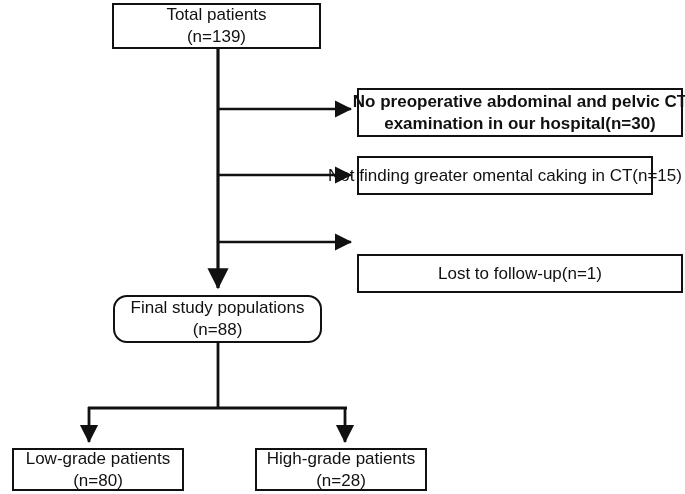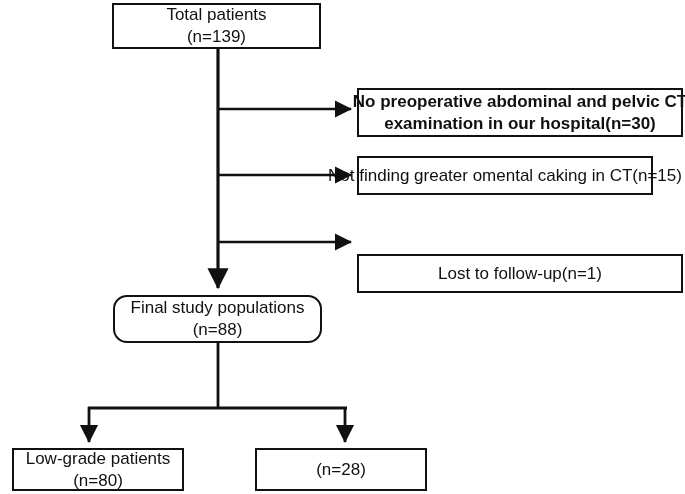--- a/index.html
+++ b/index.html
@@ -104,16 +104,17 @@
     <span class="ln">Final study populations</span>
     <span class="ln">(n=88)</span>
   </div>
 
   <div class="node" id="node-low">
     <span class="ln">Low-grade patients</span>
     <span class="ln">(n=80)</span>
   </div>
 
   <div class="node" id="node-high">
+    <span class="ln">High-grade patients</span>
     <span class="ln">(n=28)</span>
   </div>
 
 </div>
 
 </body></html>

